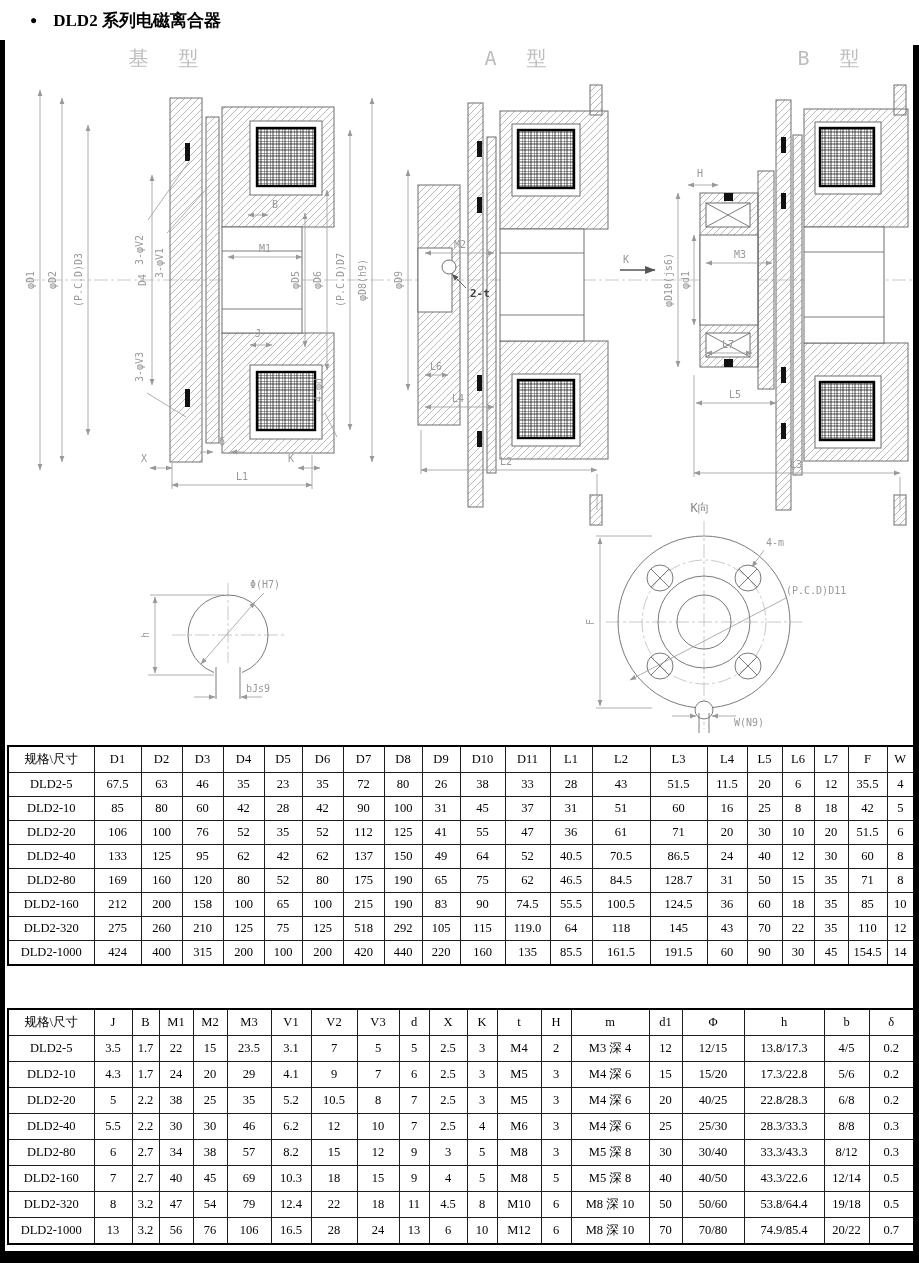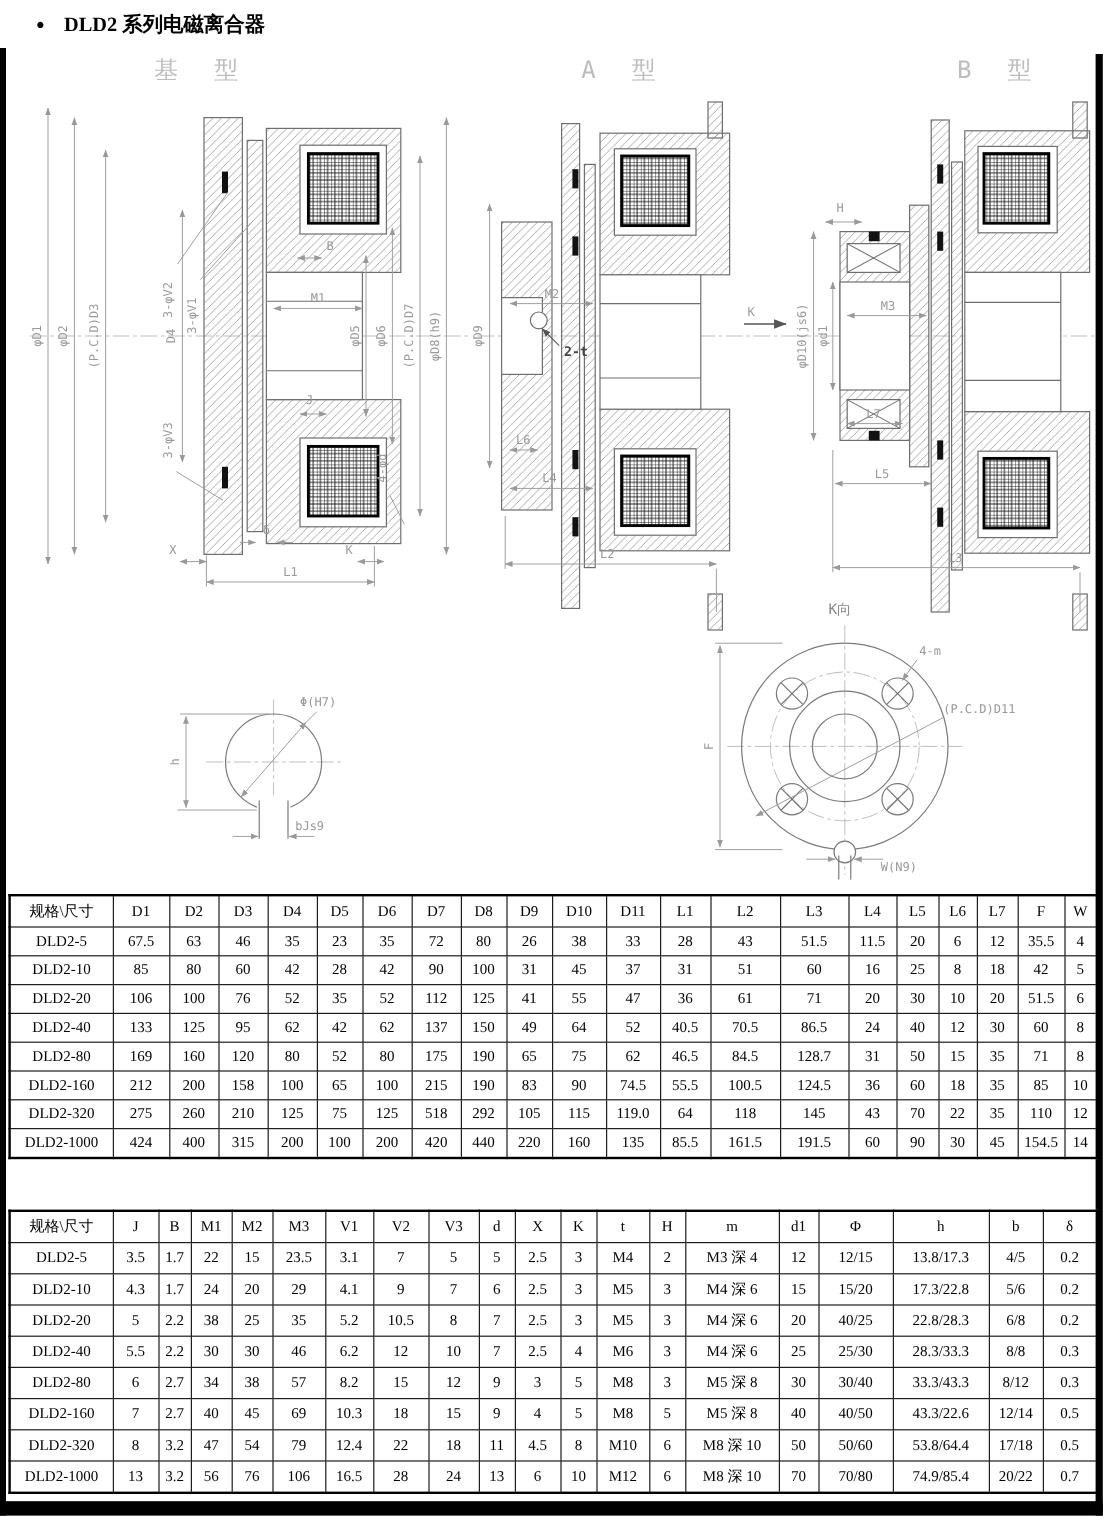--- a/index.html
+++ b/index.html
@@ -718,21 +718,21 @@
         <td>18</td>
         <td>11</td>
         <td>4.5</td>
         <td>8</td>
         <td>M10</td>
         <td>6</td>
         <td>M8 深 10</td>
         <td>50</td>
         <td>50/60</td>
         <td>53.8/64.4</td>
-        <td>17/18</td>
+        <td>19/18</td>
         <td>0.5</td>
       </tr>
       <tr>
         <td>DLD2-1000</td>
         <td>13</td>
         <td>3.2</td>
         <td>56</td>
         <td>76</td>
         <td>106</td>
         <td>16.5</td>

